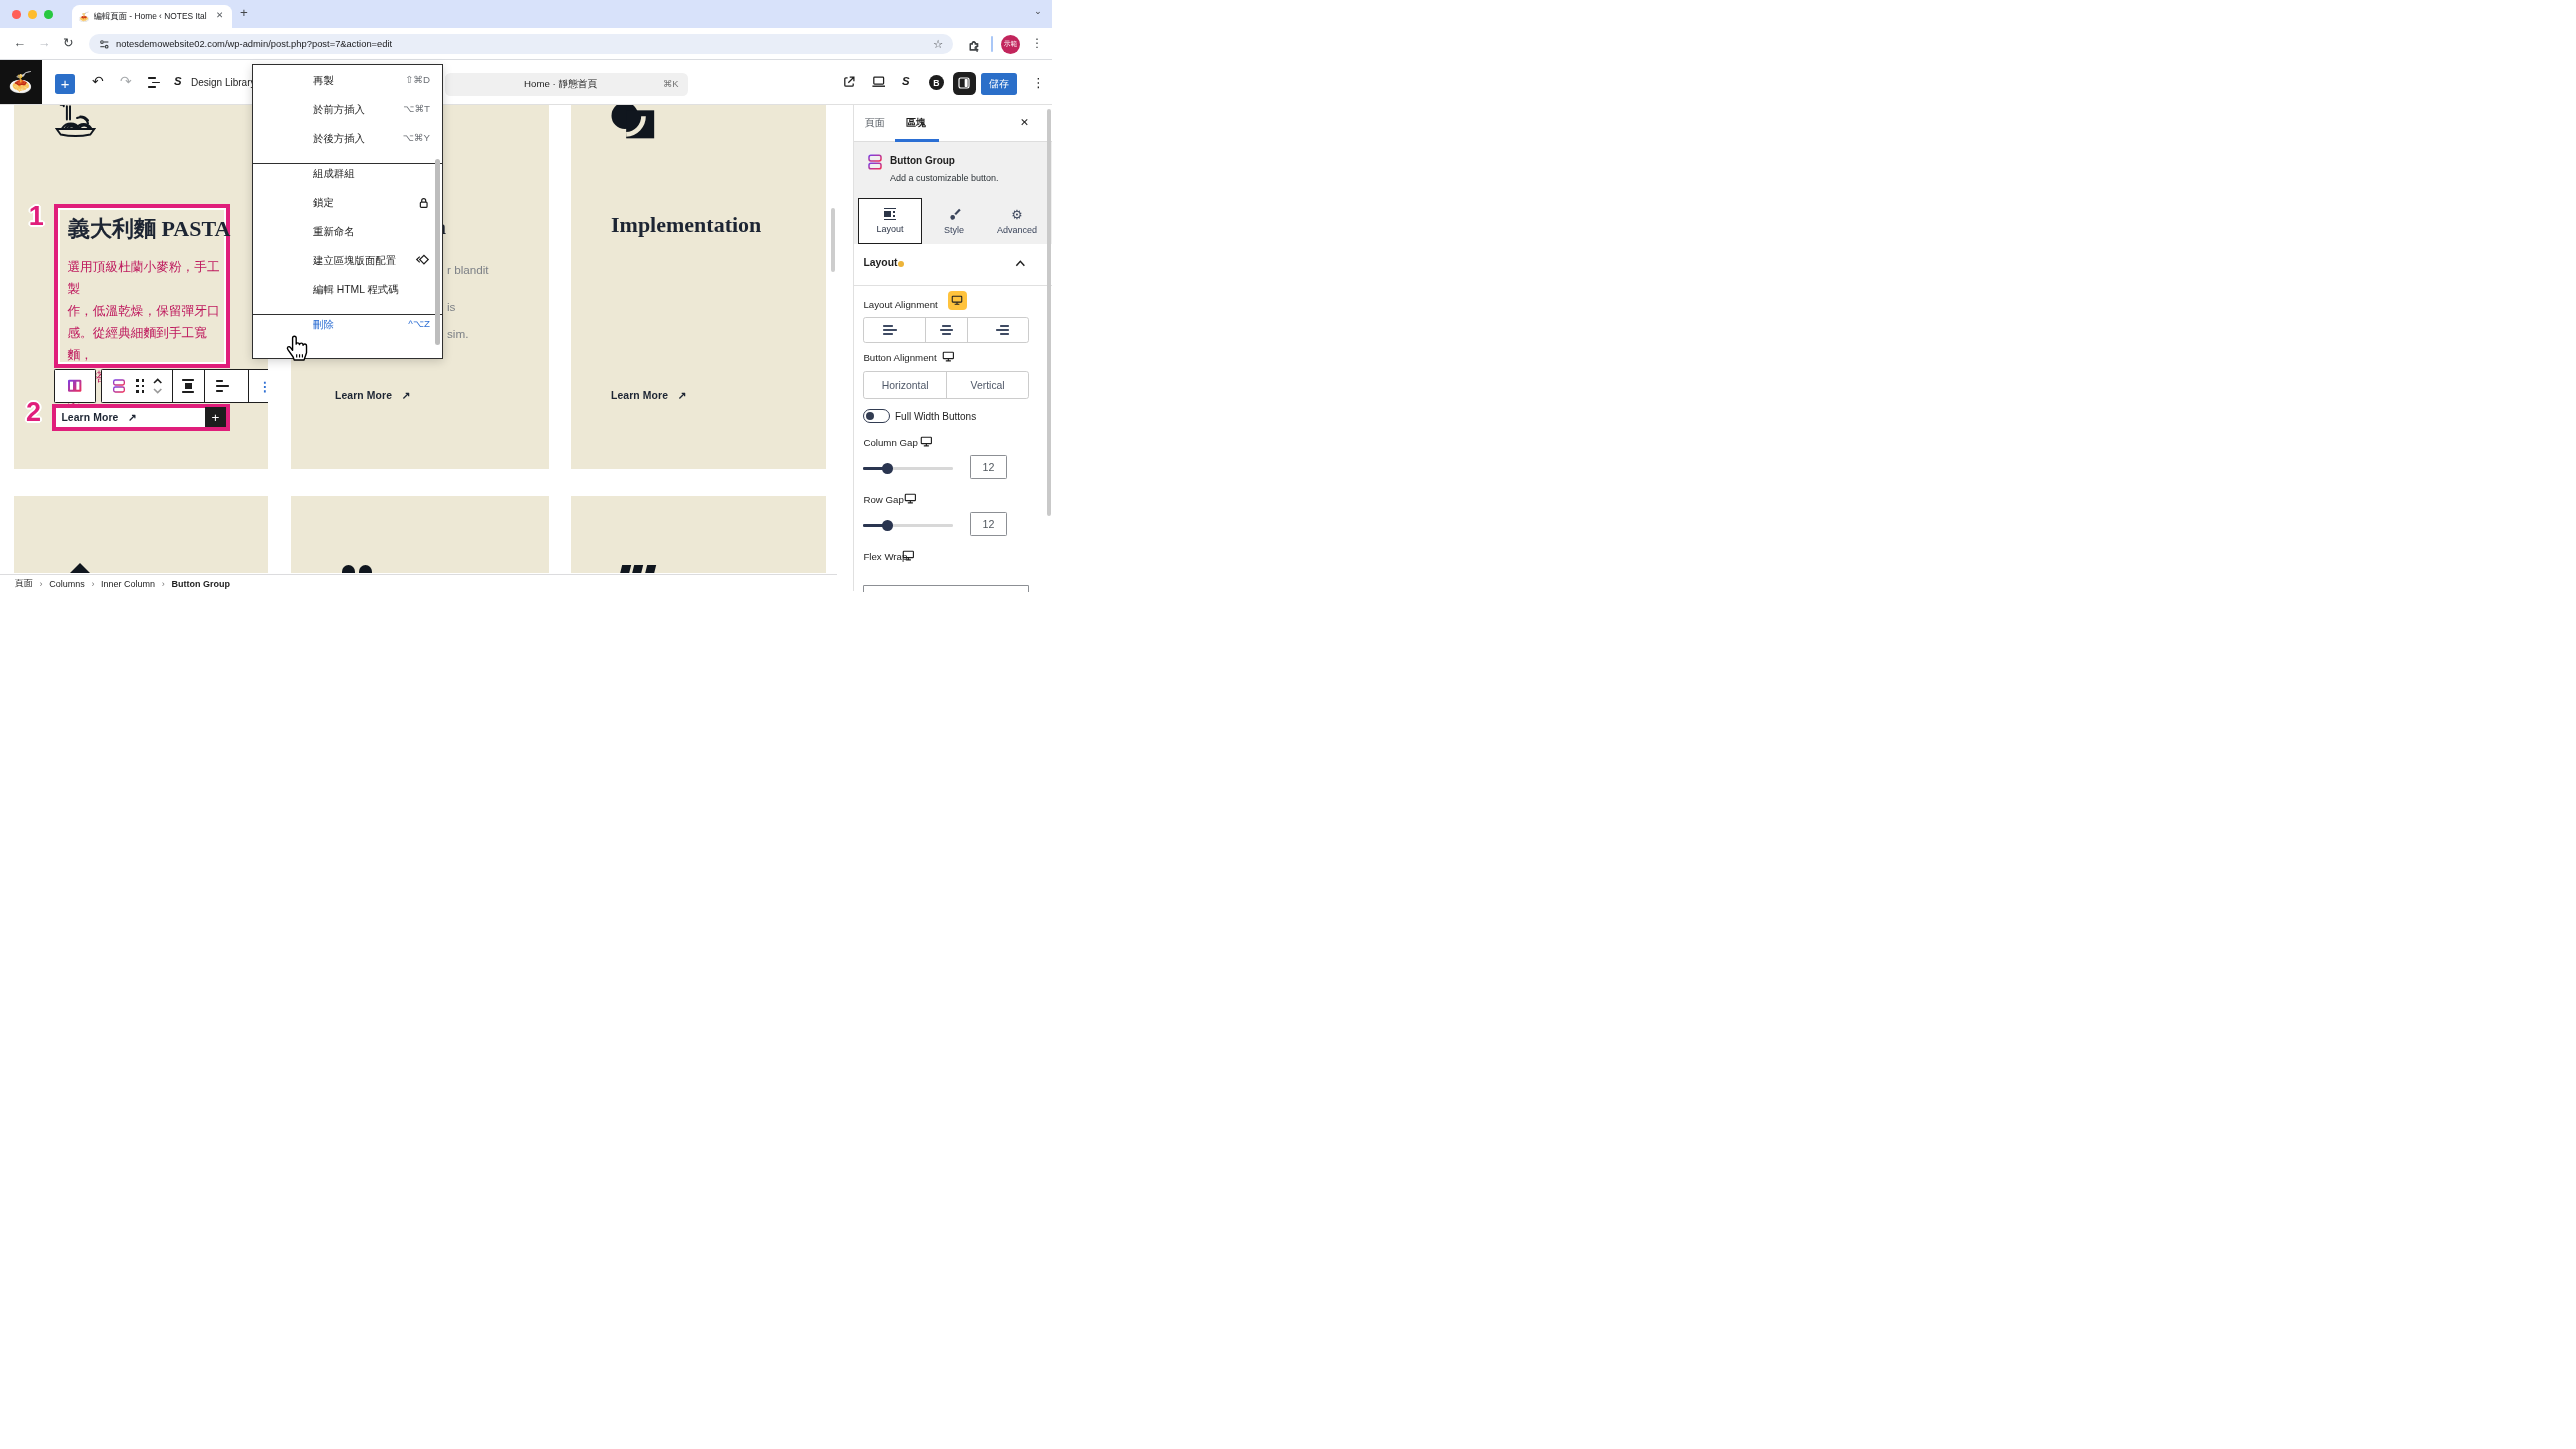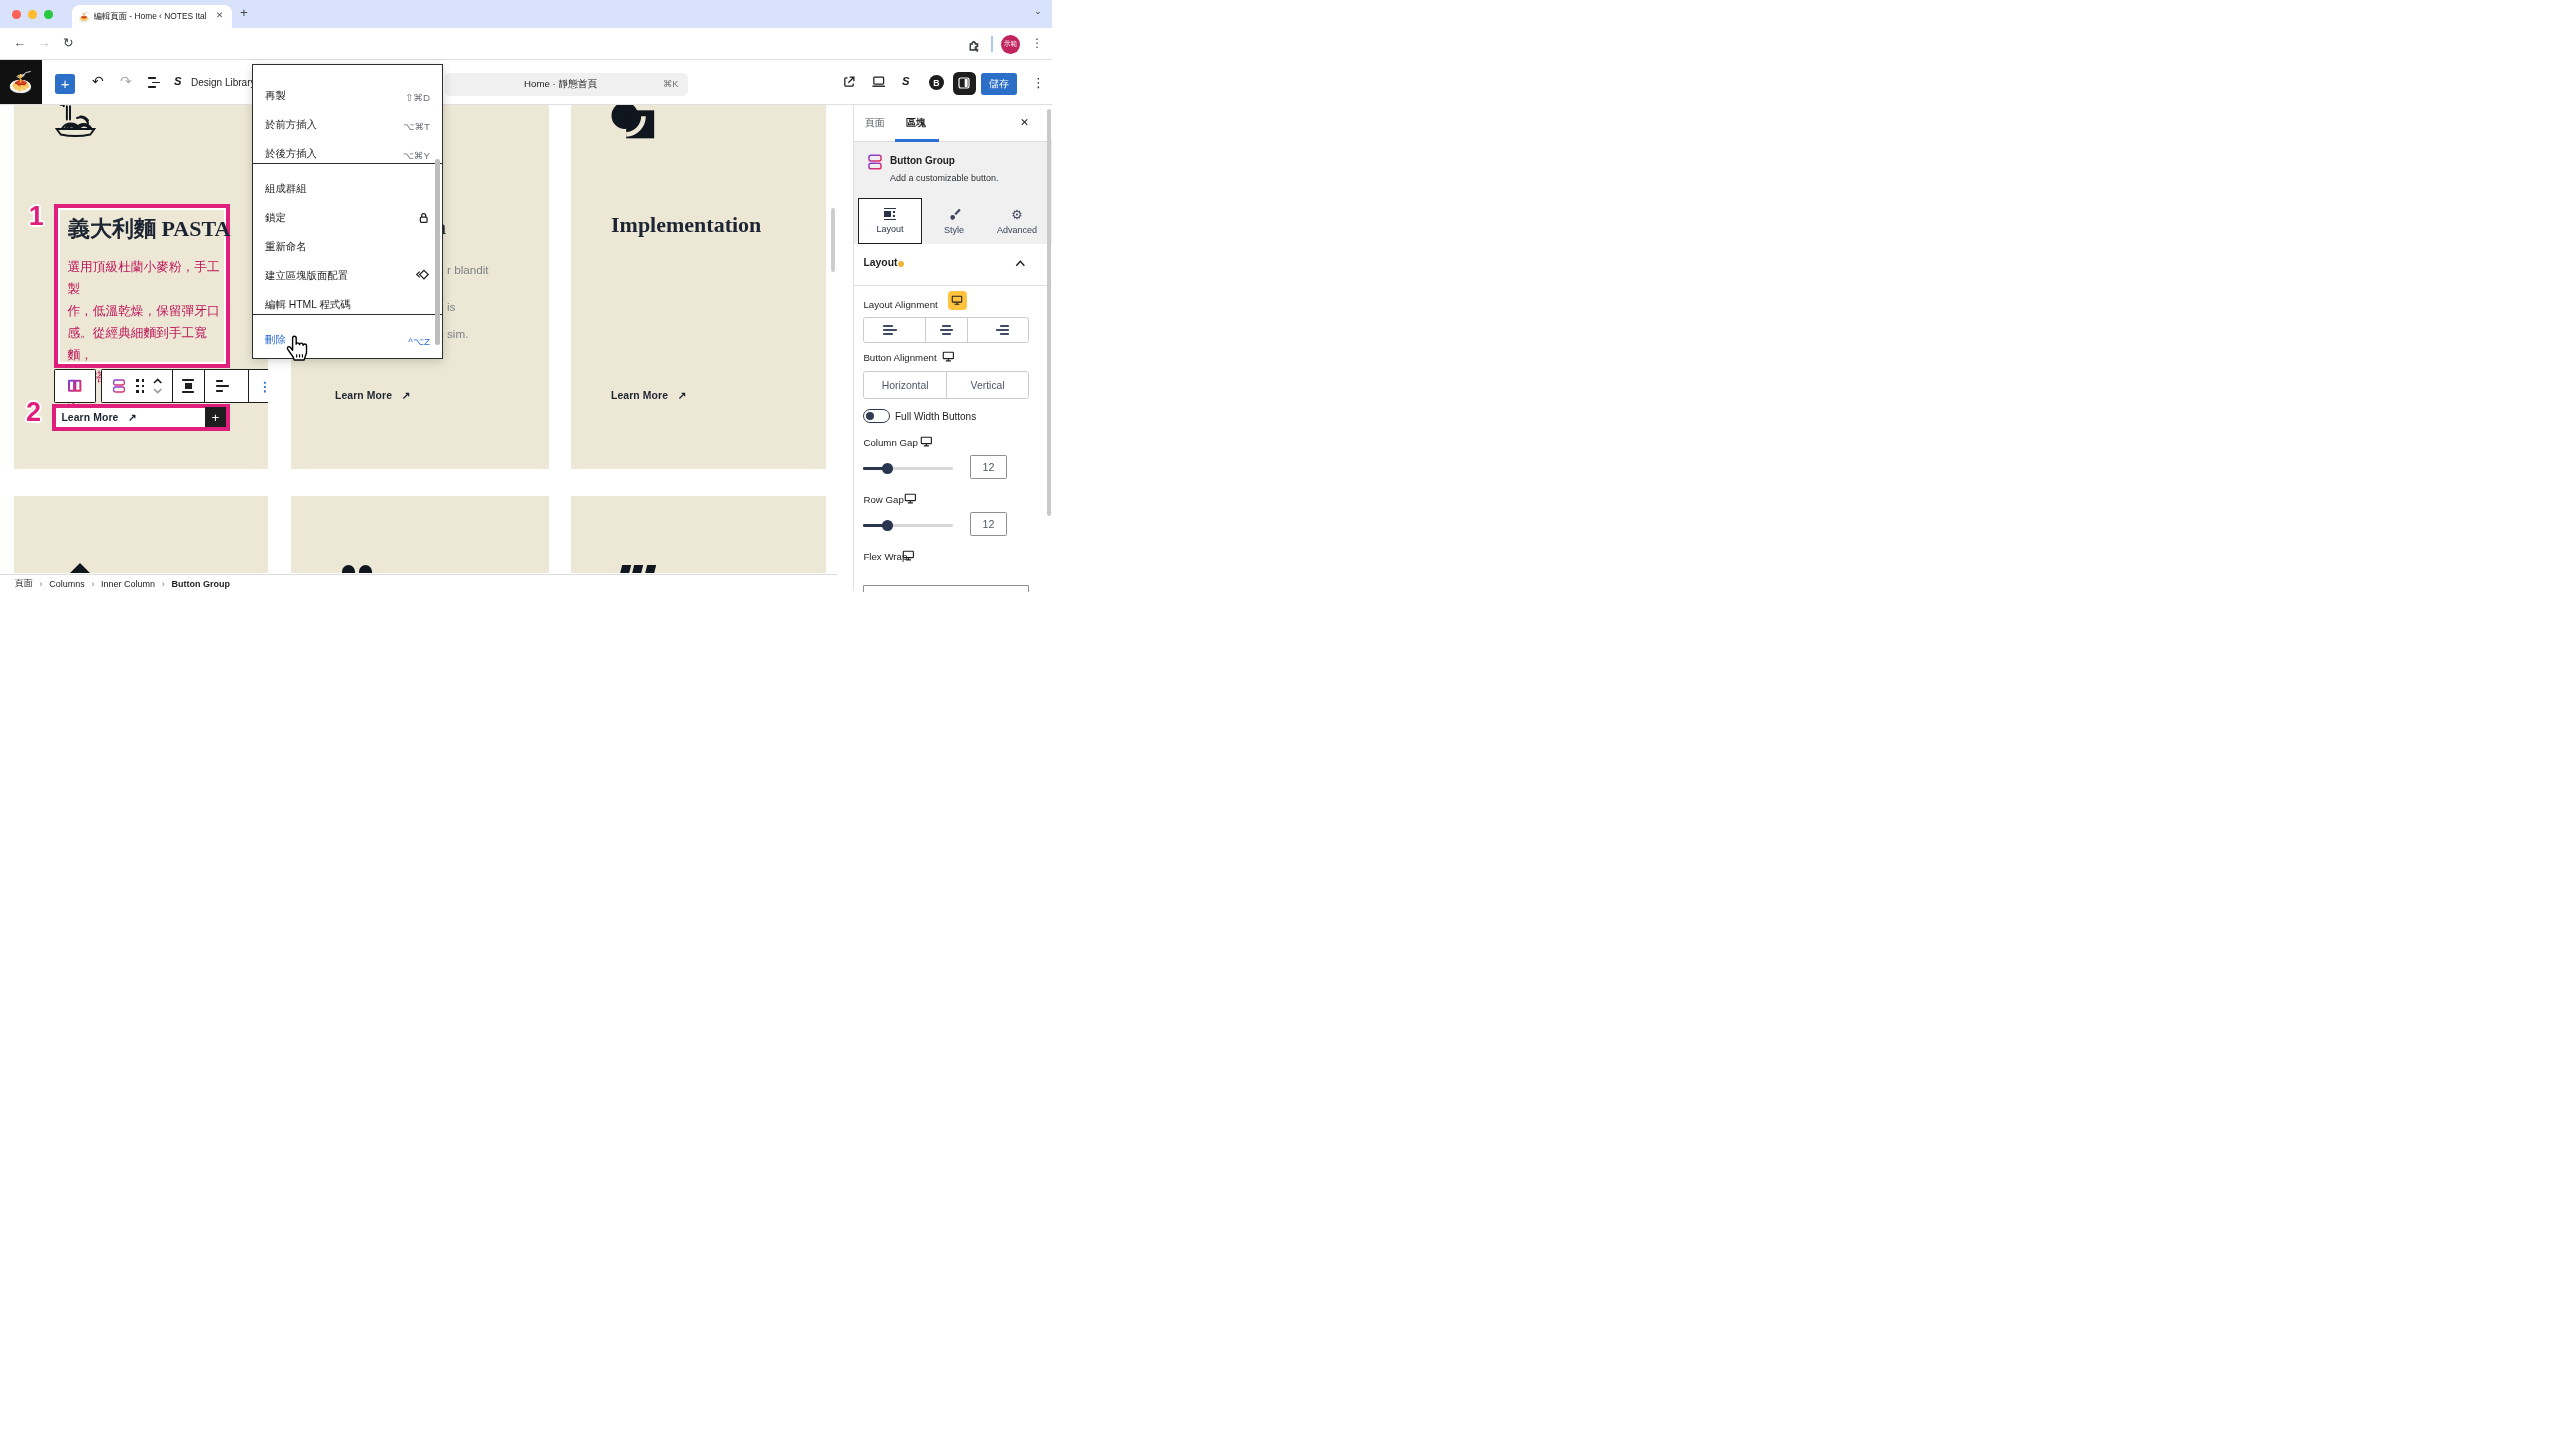--- a/index.html
+++ b/index.html
@@ -26,21 +26,21 @@
   .pinkbox{border:4px solid #e01e7b;box-shadow:inset 0 0 0 2px #fff;}
   .pinknum{font-weight:800;font-size:27px;color:#e01e7b;line-height:1;
     text-shadow:-2px 0 #fff,2px 0 #fff,0 -2px #fff,0 2px #fff,-1.3px -1.3px #fff,1.3px -1.3px #fff,-1.3px 1.3px #fff,1.3px 1.3px #fff;}
   
   .btb{background:#fff;border:1px solid #1e1e1e;border-radius:1.3px;display:flex;align-items:center;}
   .btbsep{width:1px;height:100%;background:#1e1e1e;}
   .bar{background:#1e1e1e;height:1.7px;border-radius:0.7px;}
   
   .menu{left:252px;top:64px;width:191px;height:295px;background:#fff;border:1px solid #2f2f2f;
         box-shadow:0 2.7px 9.4px rgba(0,0,0,.18);z-index:60;padding:8.7px 0;}
-  .mi{height:29px;display:flex;align-items:flex-end;padding:0 12px;font-size:10.4px;}
+  .mi{height:29px;display:flex;align-items:flex-start;padding:0 12px;font-size:10.4px;margin-left:48px;}
   .mi .sc{margin-left:auto;color:#6c7076;font-size:9.7px;}
   .msep{height:0.7px;background:#2f2f2f;margin:2.7px 0;}
   .blue{color:#2e6fd3!important;}
   
   .sidebar{left:853px;top:105px;width:199px;height:486px;background:#fff;border-left:0.7px solid #e0e0e0;}
   .slabel{font-size:9.7px;color:#1e1e1e;}
   .sgroup{border:0.7px solid #ccc;border-radius:2.7px;background:#fff;display:flex;}
   .alnbar{background:#3f4b63;height:1.7px;border-radius:0.7px;}
   .track{height:2.7px;border-radius:1.3px;background:#d8d8d8;}
   .numbox{border:0.7px solid #8c8f94;border-radius:1.3px;display:flex;align-items:center;justify-content:center;
@@ -73,20 +73,30 @@
       <span class="abs" style="left:144px;top:5.4px;font-size:8.7px;color:#5f6368">✕</span>
     </div>
     <span class="abs" style="left:240px;top:5.4px;font-size:13.4px;color:#44474a">+</span>
     <span class="abs" style="left:1034px;top:5.4px;font-size:9.4px;color:#44474a">⌄</span>
   </div>
 
   <div class="abs chrometoolbar">
     <span class="abs cicon" style="left:13.4px;top:8.7px">←</span>
     <span class="abs cicon" style="left:38px;top:8.7px;color:#b8bcc2">→</span>
     <span class="abs cicon" style="left:63px;top:8.7px">↻</span>
+  </div>
+  <div class="abs urlpill">
+    <svg class="abs" style="left:10px;top:4.7px" width="10.7" height="10.7" viewBox="0 0 16 16">
+      <circle cx="4.5" cy="4.5" r="2" fill="none" stroke="#3c4043" stroke-width="1.6"></circle>
+      <line x1="7.5" y1="4.5" x2="14" y2="4.5" stroke="#3c4043" stroke-width="1.6"></line>
+      <circle cx="11.5" cy="11.5" r="2" fill="none" stroke="#3c4043" stroke-width="1.6"></circle>
+      <line x1="2" y1="11.5" x2="8.5" y2="11.5" stroke="#3c4043" stroke-width="1.6"></line>
+    </svg>
+    <span class="abs nowrap" style="left:27px;top:4px;font-size:9.4px;color:#202124">notesdemowebsite02.com/wp-admin/post.php?post=7&amp;action=edit</span>
+    <span class="abs" style="left:844px;top:3.4px;font-size:11.4px;color:#44474a">☆</span>
   </div>
   <svg class="abs" style="left:966px;top:37px" width="14.8" height="14.8" viewBox="0 0 24 24">
     <path d="M7 11h3a2.6 2.6 0 1 1 5 0h3v4.5a2.6 2.6 0 1 0 0 5V25 M7 11v10h11" fill="none" stroke="#3c4043" stroke-width="2"></path>
     <path d="M7 11h3.2a2.6 2.6 0 1 1 5.2 0H19v4.2a2.7 2.7 0 1 0 0 5.4V21H7z" fill="none" stroke="#3c4043" stroke-width="2"></path>
   </svg>
   <div class="abs" style="left:991px;top:36px;width:2px;height:16px;background:#a9c7f7;border-radius:1.3px"></div>
   <div class="abs" style="left:1001px;top:35px;width:19px;height:19px;border-radius:50%;background:#c2255c;color:#fff;
        display:flex;align-items:center;justify-content:center;font-size:6.7px">
     <span>示範</span>
   </div>

